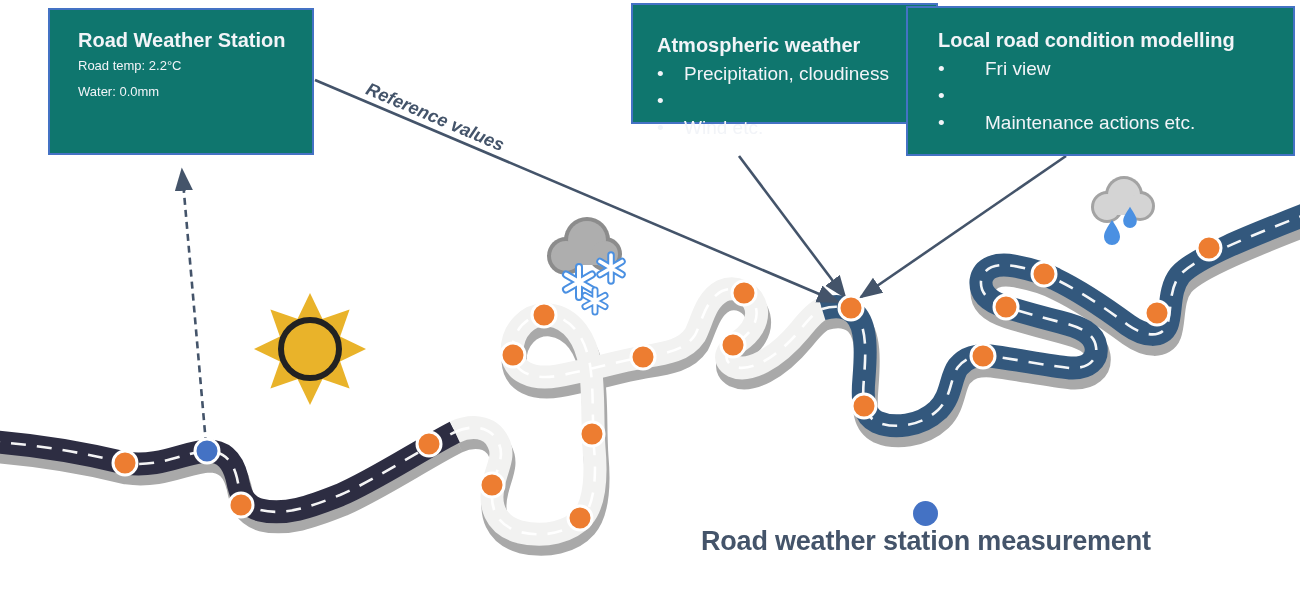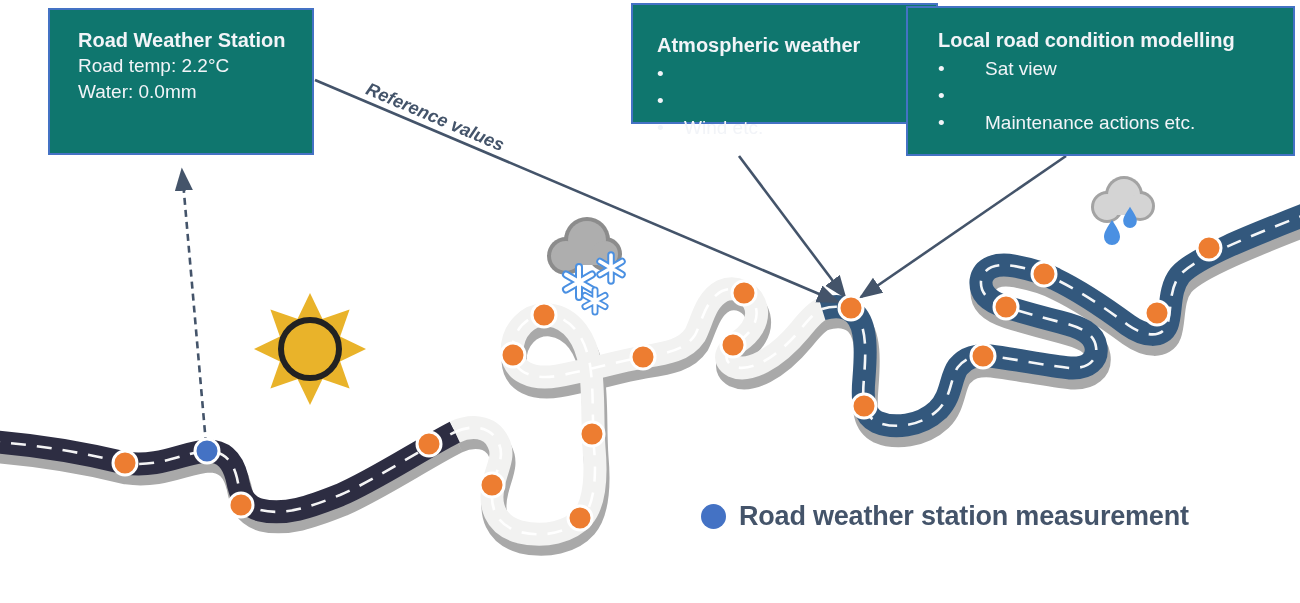--- a/index.html
+++ b/index.html
@@ -7,38 +7,38 @@
     position:relative;width:1300px;height:603px;overflow:hidden;background:#ffffff;
     font-family:"Liberation Sans","DejaVu Sans",sans-serif;
   }
   .stage svg{position:absolute;inset:0;}
   
   .box{
     position:absolute;background:#0f766e;border:2px solid #4472c4;
     color:#f2f4f8;box-sizing:border-box;z-index:6;
   }
   .box .bt{font-weight:bold;font-size:20px;line-height:26px;}
-  .box .bl{font-size:19px;line-height:26px;}
+  .box .bl{font-size:13px;line-height:26px;}
   .box ul{list-style:none;margin:2px 0 0 0;padding:0;}
   .box li{display:flex;font-size:19px;line-height:27px;}
   .box li .blt{flex:0 0 auto;}
   .b1{left:48px;top:8px;width:266px;height:147px;padding:17px 10px 0 28px;}
   .b2{left:588px;top:3px;width:307px;height:121px;padding:27px 8px 0 24px;margin-left:43px;}
   .b2 .blt{width:27px;}
   .b3{left:906px;top:6px;width:389px;height:150px;padding:19px 8px 0 30px;}
   .b3 .blt{width:47px;}
   
   .dotlayer{position:absolute;inset:0;z-index:4;}
   .dot{
     position:absolute;width:21px;height:21px;border-radius:50%;
     border:3px solid #ffffff;box-sizing:content-box;transform:translate(-50%,-50%);
   }
   
   .legend{position:absolute;left:701px;top:501px;z-index:6;display:flex;flex-direction:column;gap:8px;}
-  .lrow{display:flex;align-items:center;gap:13px;}
+  .lrow{display:flex;align-items:center;flex-direction:column;}
   .ldot{width:25px;height:25px;border-radius:50%;flex:0 0 auto;}
   .ltext{font-size:27px;font-weight:bold;color:#44546a;letter-spacing:-0.2px;white-space:nowrap;}
 </style>
 </head>
 <body>
 
 <div class="stage">
 
   <svg viewBox="0 0 1300 603" width="1300" height="603">
     <defs>
@@ -158,37 +158,38 @@
     <div class="bt">Road Weather Station</div>
     <div class="bl">Road temp: 2.2°C</div>
     <div class="bl">Water: 0.0mm</div>
   </div>
 
   <div class="box b2">
     <div class="bt">Atmospheric weather</div>
     <ul>
       <li>
           <span class="blt">•</span>
+          <span>Precipitation, cloudiness</span>
         </li>
       <li>
           <span class="blt">•</span>
         </li>
       <li>
           <span class="blt">•</span>
           <span>Wind etc.</span>
         </li>
     </ul>
   </div>
 
   <div class="box b3">
     <div class="bt">Local road condition modelling</div>
     <ul>
       <li>
           <span class="blt">•</span>
-          <span>Sat view</span>
+          <span>Fri view</span>
         </li>
       <li>
           <span class="blt">•</span>
         </li>
       <li>
           <span class="blt">•</span>
           <span>Maintenance actions etc.</span>
         </li>
     </ul>
   </div>

